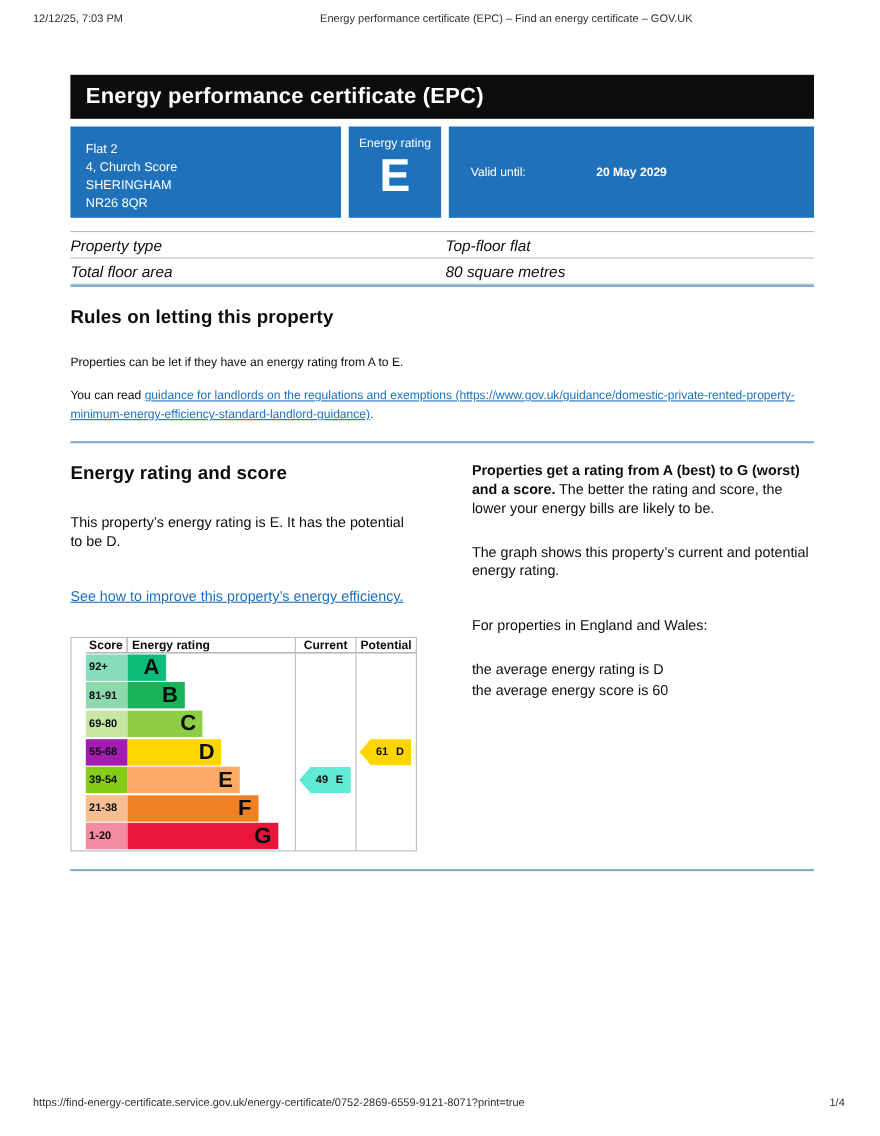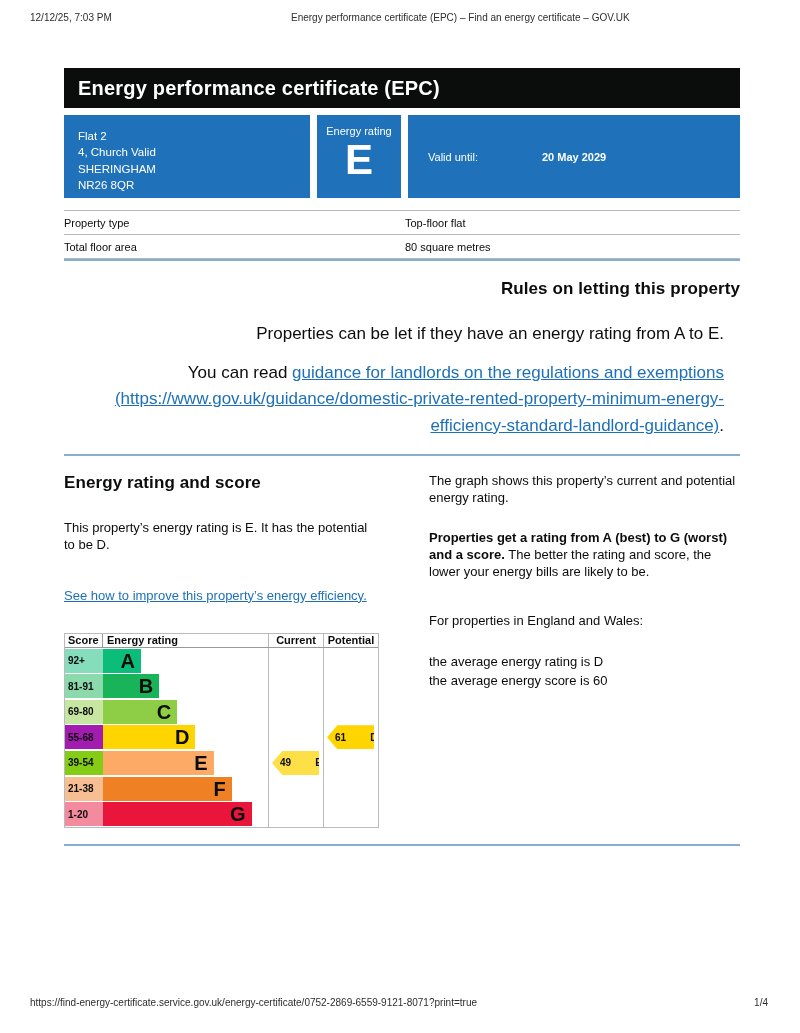--- a/index.html
+++ b/index.html
@@ -27,84 +27,84 @@
   .addr-box { width:246px; padding:13px 14px; font-size:11.5px; line-height:1.42; }
   .rating-box { width:84px; display:flex; flex-direction:column; align-items:center; padding-top:10px; }
   .rating-box .rb-label { font-size:11px; }
   .rating-box .rb-letter { font-size:42px; font-weight:bold; line-height:1.1; }
   .right-boxes { flex:1; display:flex; flex-direction:column; gap:5px; }
   .kv-box { flex:1; display:flex; align-items:center; padding-left:20px; font-size:11px; }
   .kv-box .kv-label { width:114px; }
   .kv-box .kv-value { font-weight:bold; }
 
   
-  .prop-table { margin-top:12px; border-top:1px solid #b6b9bb; font-size:11px; }
+  .prop-table { margin-top:12px; border-top:1px solid #b6b9bb; font-size:14px;font-style:italic; }
   .prop-row { display:flex; height:24px; align-items:center; border-bottom:1px solid #b6b9bb; }
   .prop-label { width:341px; }
   .prop-value { flex:1; }
 
   hr.sep { border:0; height:2px; background:#86aecf; margin:0; }
   .sep1 { margin-top:9px; }
   .sep2 { margin-top:26px; }
   .sep-dark { background:#3a6a96; }
 
   h2 { font-size:17px; font-weight:bold; letter-spacing:0.1px; }
-  .rules { margin-top:18px;text-align:right; }
+  .rules { margin-top:18px; }
   .rules h2 { margin-bottom:24px; }
-  .rules p { font-size:17px; line-height:1.3; margin-bottom:15px; max-width:660px; }
+  .rules p { font-size:11px; line-height:1.3; margin-bottom:15px; max-width:660px; }
   .rules .p2 { line-height:1.55; }
   a.govlink { color:#1d70b8; text-decoration:underline; cursor:pointer; }
   .dot { color:#0b0c0c; }
 
   
   .rating-grid { display:flex; margin-top:17px; }
   .col-left { width:315px; }
   .col-right { width:311px; margin-left:50px; font-size:13px; line-height:1.28; }
   .col-left h2 { margin-bottom:27px; }
   .col-left .lead { font-size:13px; line-height:1.3; margin-bottom:32px; }
   .col-left .improve { font-size:13px; line-height:1.45; display:inline-block; }
   .col-right p { margin-bottom:24px; }
   .col-right .avg { margin-bottom:2px; }
   .col-right .spacer { height:9px; }
   b { font-weight:bold; }
 
   
-  .epc-chart { margin-top:27px; width:315px; border:1px solid #b9bcbe; }
+  .epc-chart { margin-top:27px; width:315px; border:1px solid #b9bcbe;padding-left:13px; }
   .chart-header { display:flex; height:14px; align-items:center; font-size:11px; font-weight:bold; border-bottom:1px solid #97999b; }
   .ch-score { width:38px; padding-left:3px; height:100%; display:flex; align-items:center; border-right:1px solid #97999b; }
   .ch-rating { flex:1; padding-left:4px; }
   .ch-col { width:55px; text-align:center; border-left:1px solid #b9bcbe; height:100%; display:flex; align-items:center; justify-content:center; }
   .chart-row { display:flex; height:25.6px; }
   .cell-score { width:38px; align-self:center; height:24px; display:flex; align-items:center; padding-left:3px; font-size:10px; font-weight:bold; }
   .cell-bar { flex:1; display:flex; align-items:center; }
   .band-bar { height:24px; display:flex; align-items:center; justify-content:flex-end; padding-right:6px; }
   .band-letter { font-size:20px; font-weight:bold; line-height:1; }
   .cell-col { width:55px; border-left:1px solid #b9bcbe; display:flex; align-items:center; justify-content:flex-end; }
-  .rating-arrow { height:24px; width:47px; margin-right:4px; display:flex; align-items:center; gap:24px; font-size:10px; font-weight:bold; clip-path:polygon(0 50%, 22% 0, 100% 0, 100% 100%, 22% 100%); padding-left:8px; }
+  .rating-arrow { height:24px; width:47px; margin-right:4px; display:flex; align-items:center; justify-content:center; gap:7px; font-size:10px; font-weight:bold; clip-path:polygon(0 50%, 22% 0, 100% 0, 100% 100%, 22% 100%); padding-left:8px; }
 </style>
 </head>
 <body>
 
 <div class="page">
 
   <div class="print-header">
     <span class="ph-date">12/12/25, 7:03 PM</span>
     <span class="ph-title">Energy performance certificate (EPC) – Find an energy certificate – GOV.UK</span>
   </div>
 
   <div class="content">
 
     <div class="banner">
       <h1>Energy performance certificate (EPC)</h1>
     </div>
 
     <div class="summary">
       <div class="box addr-box">
         <div>Flat 2</div>
-        <div>4, Church Valid</div>
+        <div>4, Church Score</div>
         <div>SHERINGHAM</div>
         <div>NR26 8QR</div>
       </div>
       <div class="box rating-box">
         <span class="rb-label">Energy rating</span>
         <span class="rb-letter">E</span>
       </div>
       <div class="right-boxes">
         <div class="box kv-box">
           <span class="kv-label">Valid until:</span>
@@ -194,21 +194,21 @@
                 </div>
               </div>
               <div class="chart-row">
                 <div class="cell-score" style="background: #84cc16;">39-54</div>
                 <div class="cell-bar">
                   <div class="band-bar" style="width: 67%; background: rgb(252, 170, 101);">
                     <span class="band-letter">E</span>
                   </div>
                 </div>
                 <div class="cell-col">
-                  <div class="rating-arrow" style="background: #fde047;">
+                  <div class="rating-arrow" style="background: #5eead4;">
                     <span class="arrow-score">49</span>
                     <span class="arrow-letter">E</span>
                   </div>
                 </div>
                 <div class="cell-col"></div>
               </div>
               <div class="chart-row">
                 <div class="cell-score" style="background: rgb(247, 191, 145);">21-38</div>
                 <div class="cell-bar">
                   <div class="band-bar" style="width: 78%; background: rgb(239, 128, 35);">
@@ -226,22 +226,22 @@
                   </div>
                 </div>
                 <div class="cell-col"></div>
                 <div class="cell-col"></div>
               </div>
             </div>
         </div>
       </div>
 
       <div class="col-right">
+        <p><b>Properties get a rating from A (best) to G (worst) and a score.</b><span> The better the rating and score, the lower your energy bills are likely to be.</span></p>
         <p>The graph shows this property’s current and potential energy rating.</p>
-        <p><b>Properties get a rating from A (best) to G (worst) and a score.</b><span> The better the rating and score, the lower your energy bills are likely to be.</span></p>
         <div class="spacer"></div>
         <p>For properties in England and Wales:</p>
         <p class="avg">the average energy rating is D</p>
         <p class="avg">the average energy score is 60</p>
       </div>
     </div>
 
     <hr class="sep sep-dark" style="margin-top:16px">
   </div>
 

